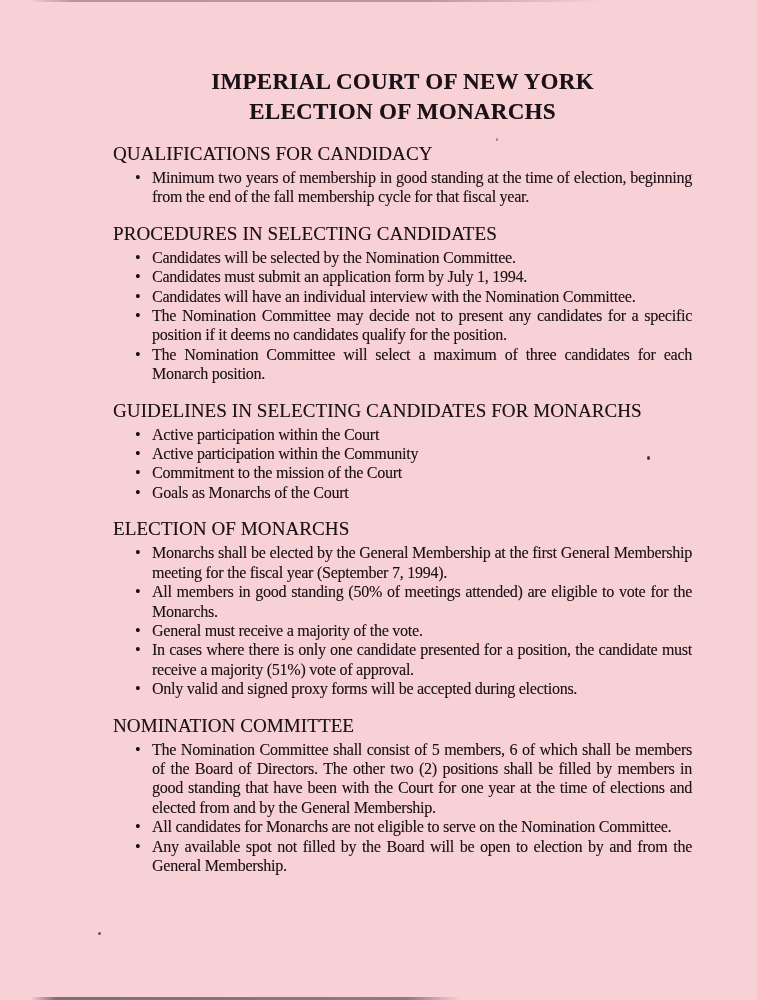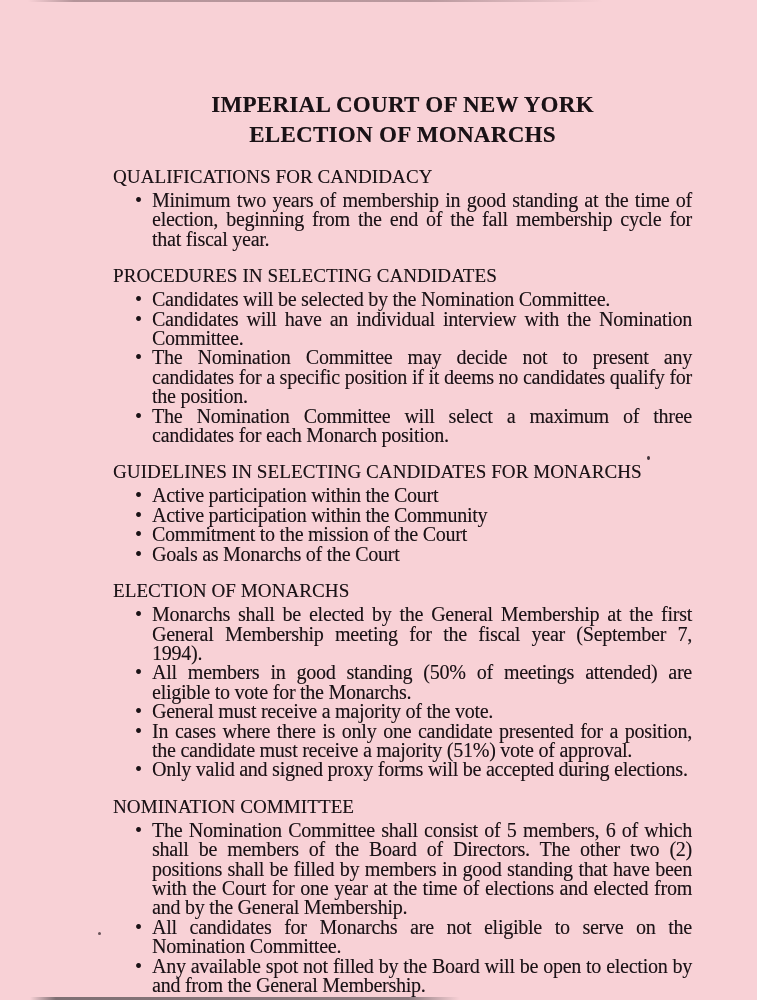--- a/index.html
+++ b/index.html
@@ -19,21 +19,21 @@
   .edge-bottom{
     position:absolute;bottom:0;left:30px;width:430px;height:3px;
     background:linear-gradient(to right, rgba(85,78,82,0.0), rgba(85,78,82,0.75) 6%, rgba(85,78,82,0.65) 88%, rgba(85,78,82,0));
   }
   .speck{position:absolute;background:#43333a;border-radius:50%;}
   .speck.s1{left:647px;top:456px;width:3px;height:4px;}
   .speck.s2{left:98px;top:932px;width:3px;height:3px;opacity:.8;}
   .speck.s3{left:496px;top:138px;width:2px;height:3px;opacity:.55;}
 
   .content{
-    position:absolute;left:113px;top:90px;width:579px;
+    position:absolute;left:113px;top:67px;width:579px;
   }
   .doc-title{
     text-align:center;
     font-weight:bold;
     font-size:23px;
     line-height:30px;
     letter-spacing:.3px;
     text-shadow:.2px .2px .4px rgba(20,10,15,.45);
   }
   h2{
@@ -44,21 +44,21 @@
     letter-spacing:.1px;
     text-shadow:.2px .2px .4px rgba(20,10,15,.4);
   }
   .section:first-of-type h2{margin-top:16px;}
   ul{
     margin:0;padding:0;list-style:none;
   }
   li{
     position:relative;
     padding-left:39px;
-    font-size:20px;
+    font-size:16px;
     line-height:19.4px;
     letter-spacing:-.25px;
     text-align:justify;
     text-shadow:.2px .2px .3px rgba(20,10,15,.35);
   }
   li::before{
     content:"\2022";
     position:absolute;
     left:22px;top:0;
     letter-spacing:0;
@@ -84,20 +84,21 @@
     <h2>QUALIFICATIONS FOR CANDIDACY</h2>
     <ul>
             <li>Minimum two years of membership in good standing at the time of election, beginning from the end of the fall membership cycle for that fiscal year.</li>
           </ul>
   </div>
 
   <div class="section">
     <h2>PROCEDURES IN SELECTING CANDIDATES</h2>
     <ul>
             <li>Candidates will be selected by the Nomination Committee.</li>
+            <li>Candidates must submit an application form by July 1, 1994.</li>
             <li>Candidates will have an individual interview with the Nomination Committee.</li>
             <li>The Nomination Committee may decide not to present any candidates for a specific position if it deems no candidates qualify for the position.</li>
             <li>The Nomination Committee will select a maximum of three candidates for each Monarch position.</li>
           </ul>
   </div>
 
   <div class="section">
     <h2>GUIDELINES IN SELECTING CANDIDATES FOR MONARCHS</h2>
     <ul>
             <li>Active participation within the Court</li>

